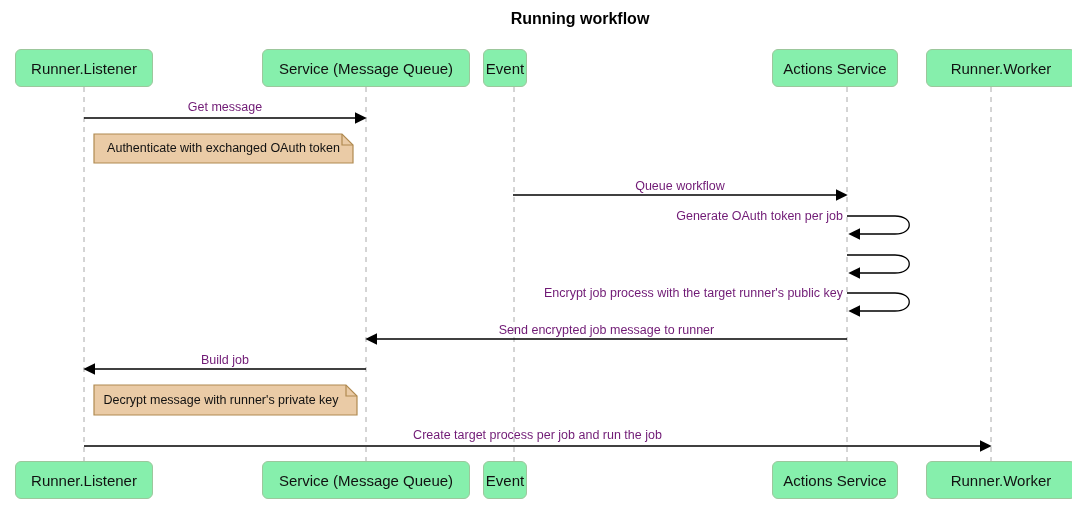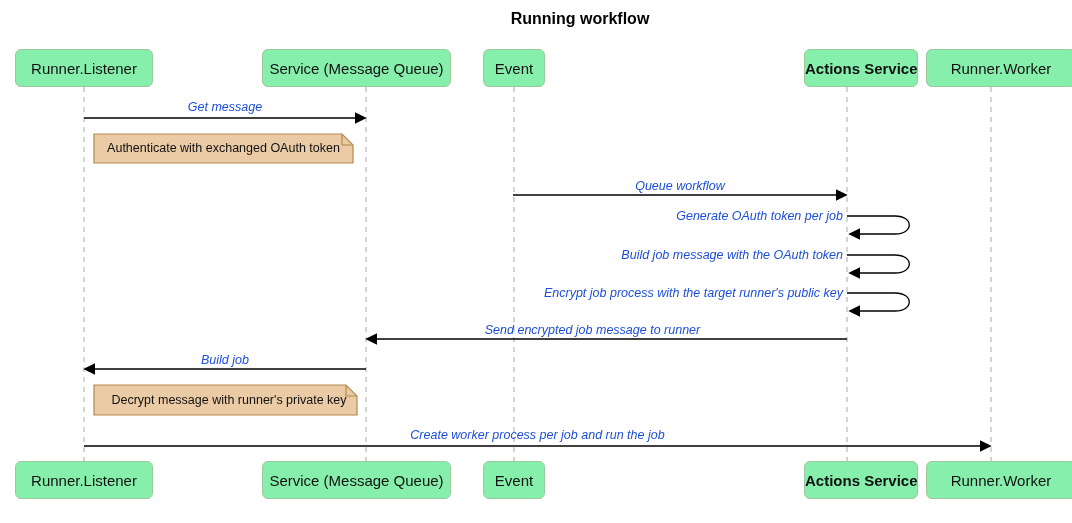--- a/index.html
+++ b/index.html
@@ -41,40 +41,39 @@
     box-sizing: border-box;
     text-align: center;
     font-size: 15px;
     color: #111111;
     z-index: 2;
     white-space: nowrap;
   }
   .msg-label {
     position: absolute;
     font-size: 12.5px;
-    color: #1d4ed8;
+    color: #701a75;
     text-align: center;
     z-index: 2;
     white-space: nowrap;
-    font-style: italic;
   }
   .msg-label.right { text-align: right; }
   .note-text {
     position: absolute;
     font-size: 12.5px;
     color: #111111;
     text-align: center;
     z-index: 2;
     white-space: nowrap;
   }
   
   .p0 { left: 15px;  width: 138px; }
-  .p1 { left: 262px; width: 189px; }
-  .p2 { left: 483px; width: 62px;  }
-  .p3 { left: 804px; width: 114px; font-weight: bold; }
+  .p1 { left: 262px; width: 208px; }
+  .p2 { left: 483px; width: 44px;  }
+  .p3 { left: 772px; width: 126px; }
   .p4 { left: 926px; width: 150px; }
   .row-top    { top: 49px; }
   .row-bottom { top: 461px; }
 </style>
 </head>
 <body>
 
 <div class="canvas">
 
   <div class="diagram-title">Running workflow</div>
@@ -116,20 +115,19 @@
   <div class="participant p0 row-bottom">Runner.Listener</div>
   <div class="participant p1 row-bottom">Service (Message Queue)</div>
   <div class="participant p2 row-bottom">Event</div>
   <div class="participant p3 row-bottom">Actions Service</div>
   <div class="participant p4 row-bottom">Runner.Worker</div>
 
   <div class="msg-label" style="left:84px;  width:282px; top:100px;">Get message</div>
   <div class="note-text" style="left:94px;  width:259px; top:134px; height:17px; line-height:29px;">Authenticate with exchanged OAuth token</div>
   <div class="msg-label right" style="left:400px; width:443px; top:209px;">Generate OAuth token per job</div>
   <div class="msg-label" style="left:513px; width:334px; top:179px;">Queue workflow</div>
-  <div class="msg-label right" style="left:400px; width:443px; top:248px;">Build job message with the OAuth token</div>
   <div class="msg-label right" style="left:400px; width:443px; top:286px;">Encrypt job process with the target runner's public key</div>
-  <div class="msg-label" style="left:352px; width:481px; top:323px;">Send encrypted job message to runner</div>
+  <div class="msg-label" style="left:366px; width:481px; top:323px;">Send encrypted job message to runner</div>
   <div class="msg-label" style="left:84px;  width:282px; top:353px;">Build job</div>
-  <div class="note-text" style="left:94px;  width:270px; top:385px; height:30px; line-height:30px;">Decrypt message with runner's private key</div>
-  <div class="msg-label" style="left:84px;  width:907px; top:428px;">Create worker process per job and run the job</div>
+  <div class="note-text" style="left:86px;  width:270px; top:385px; height:30px; line-height:30px;">Decrypt message with runner's private key</div>
+  <div class="msg-label" style="left:84px;  width:907px; top:428px;">Create target process per job and run the job</div>
 
 </div>
 
 </body></html>

